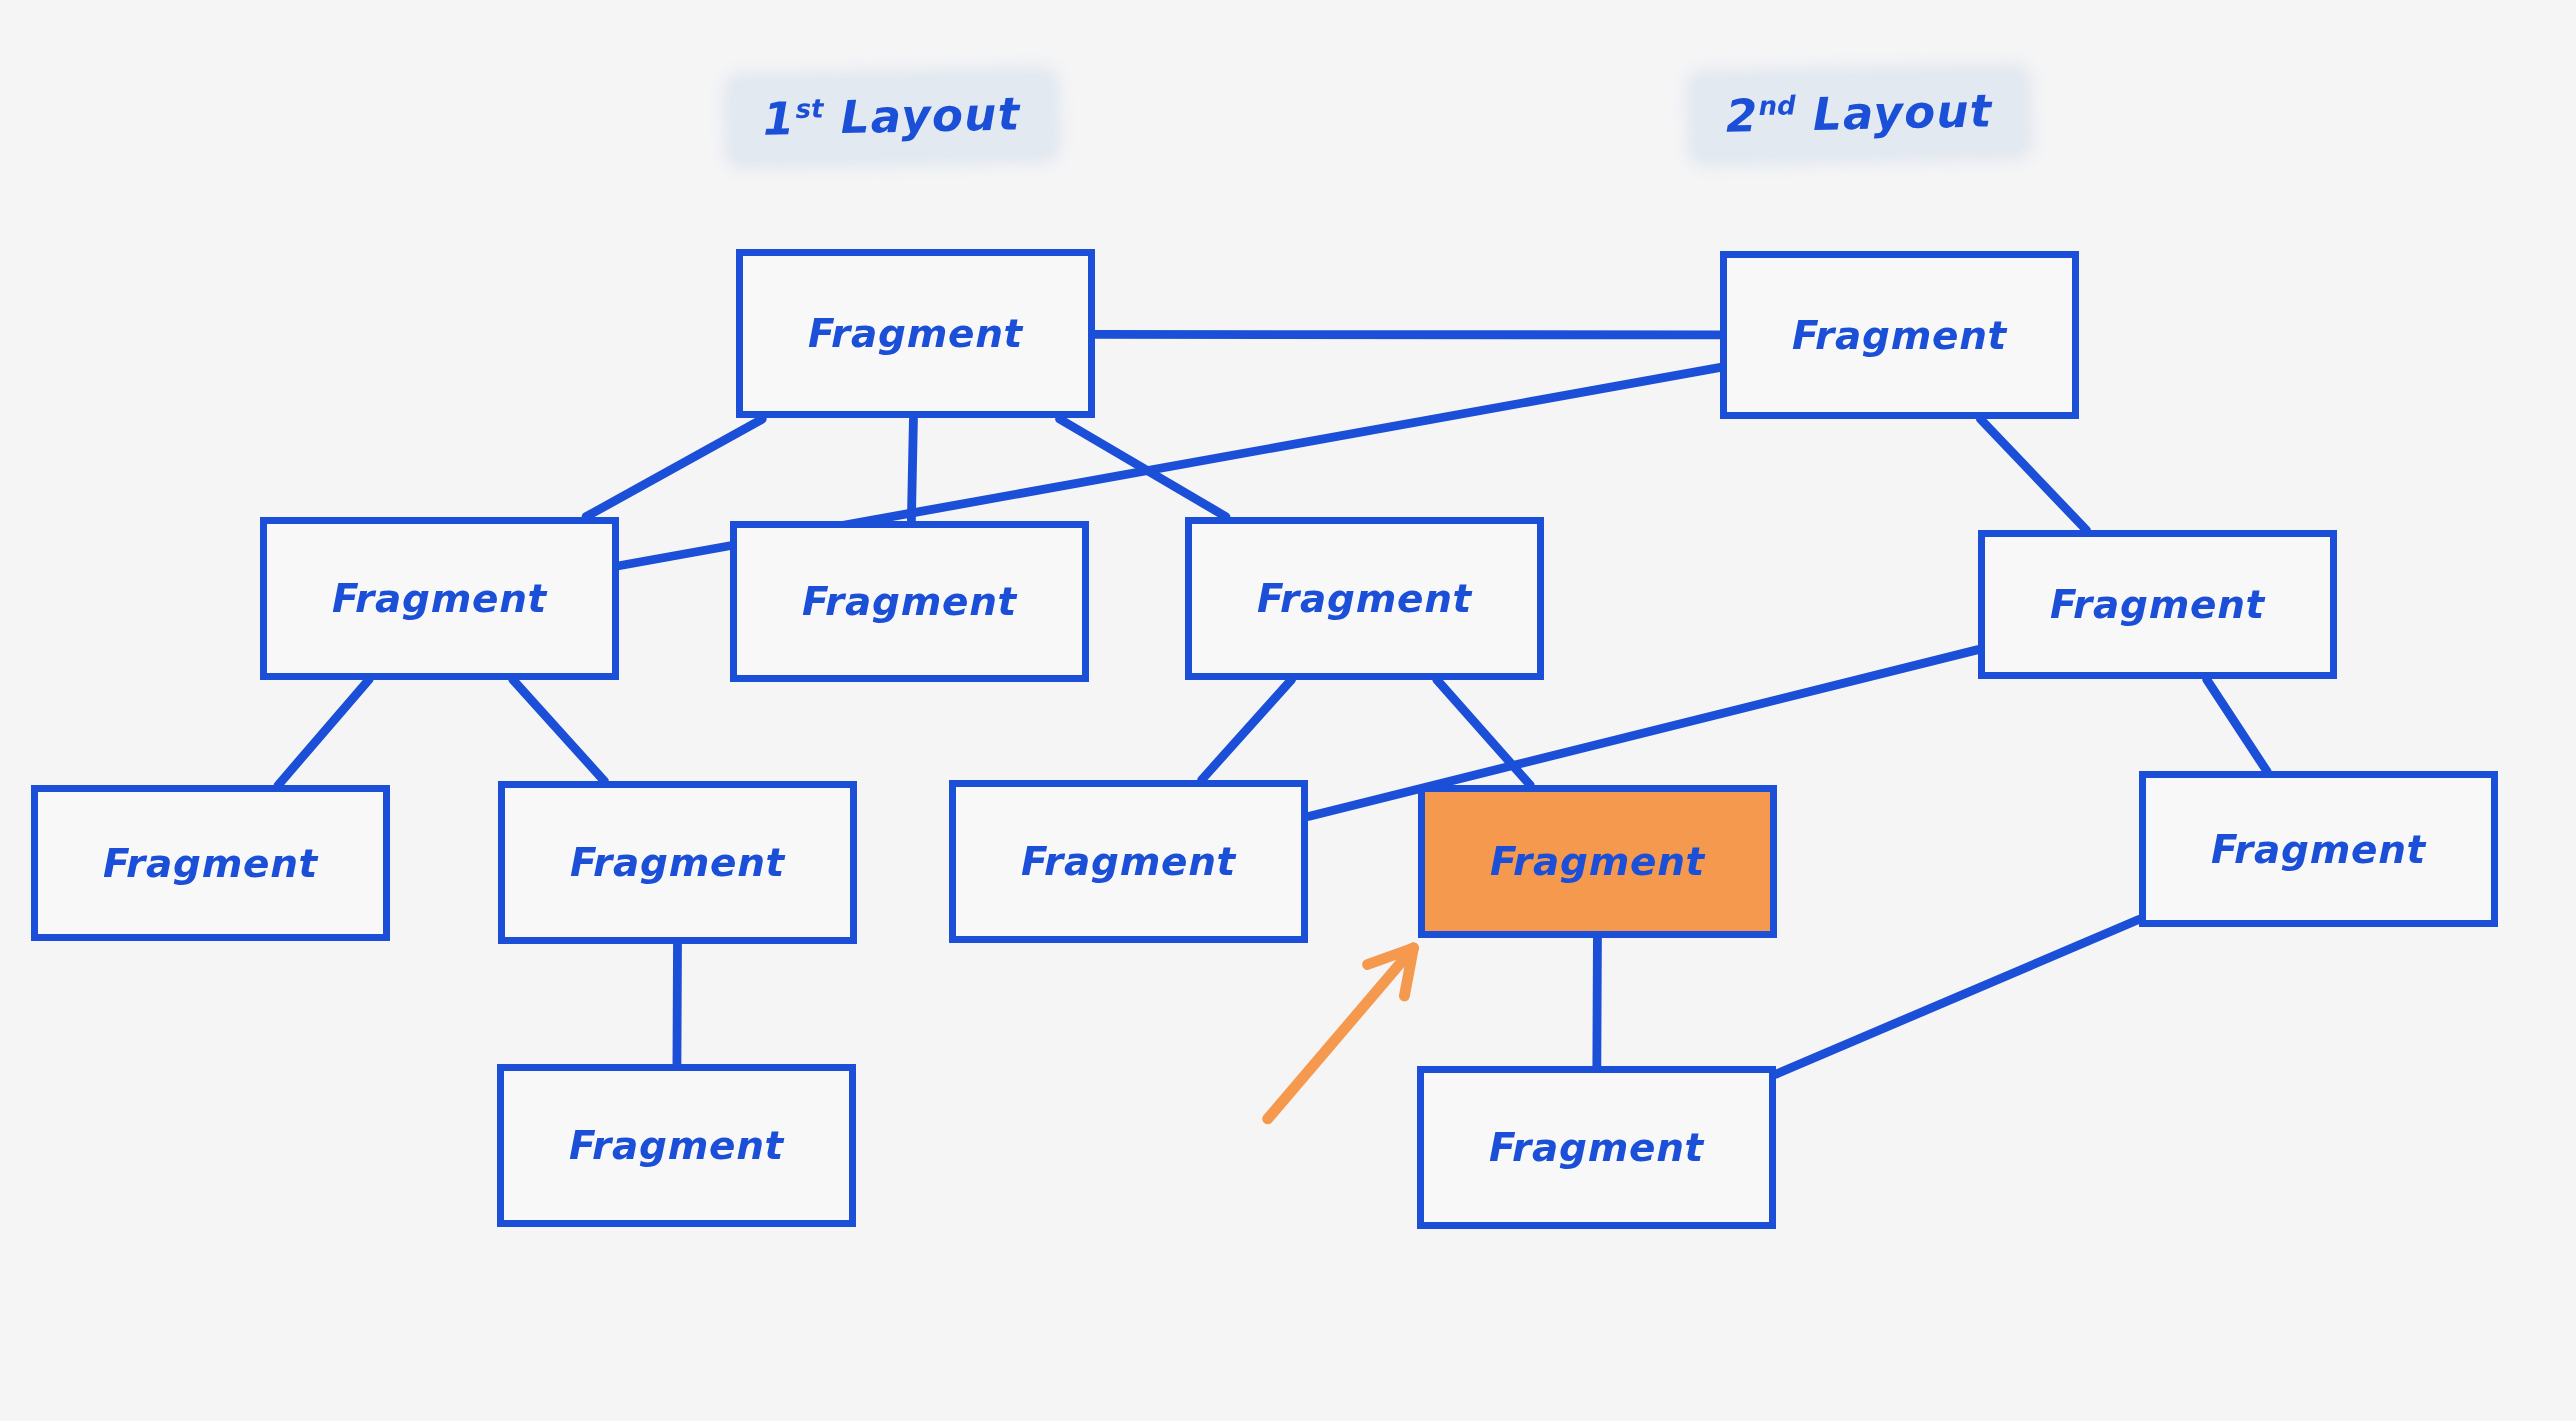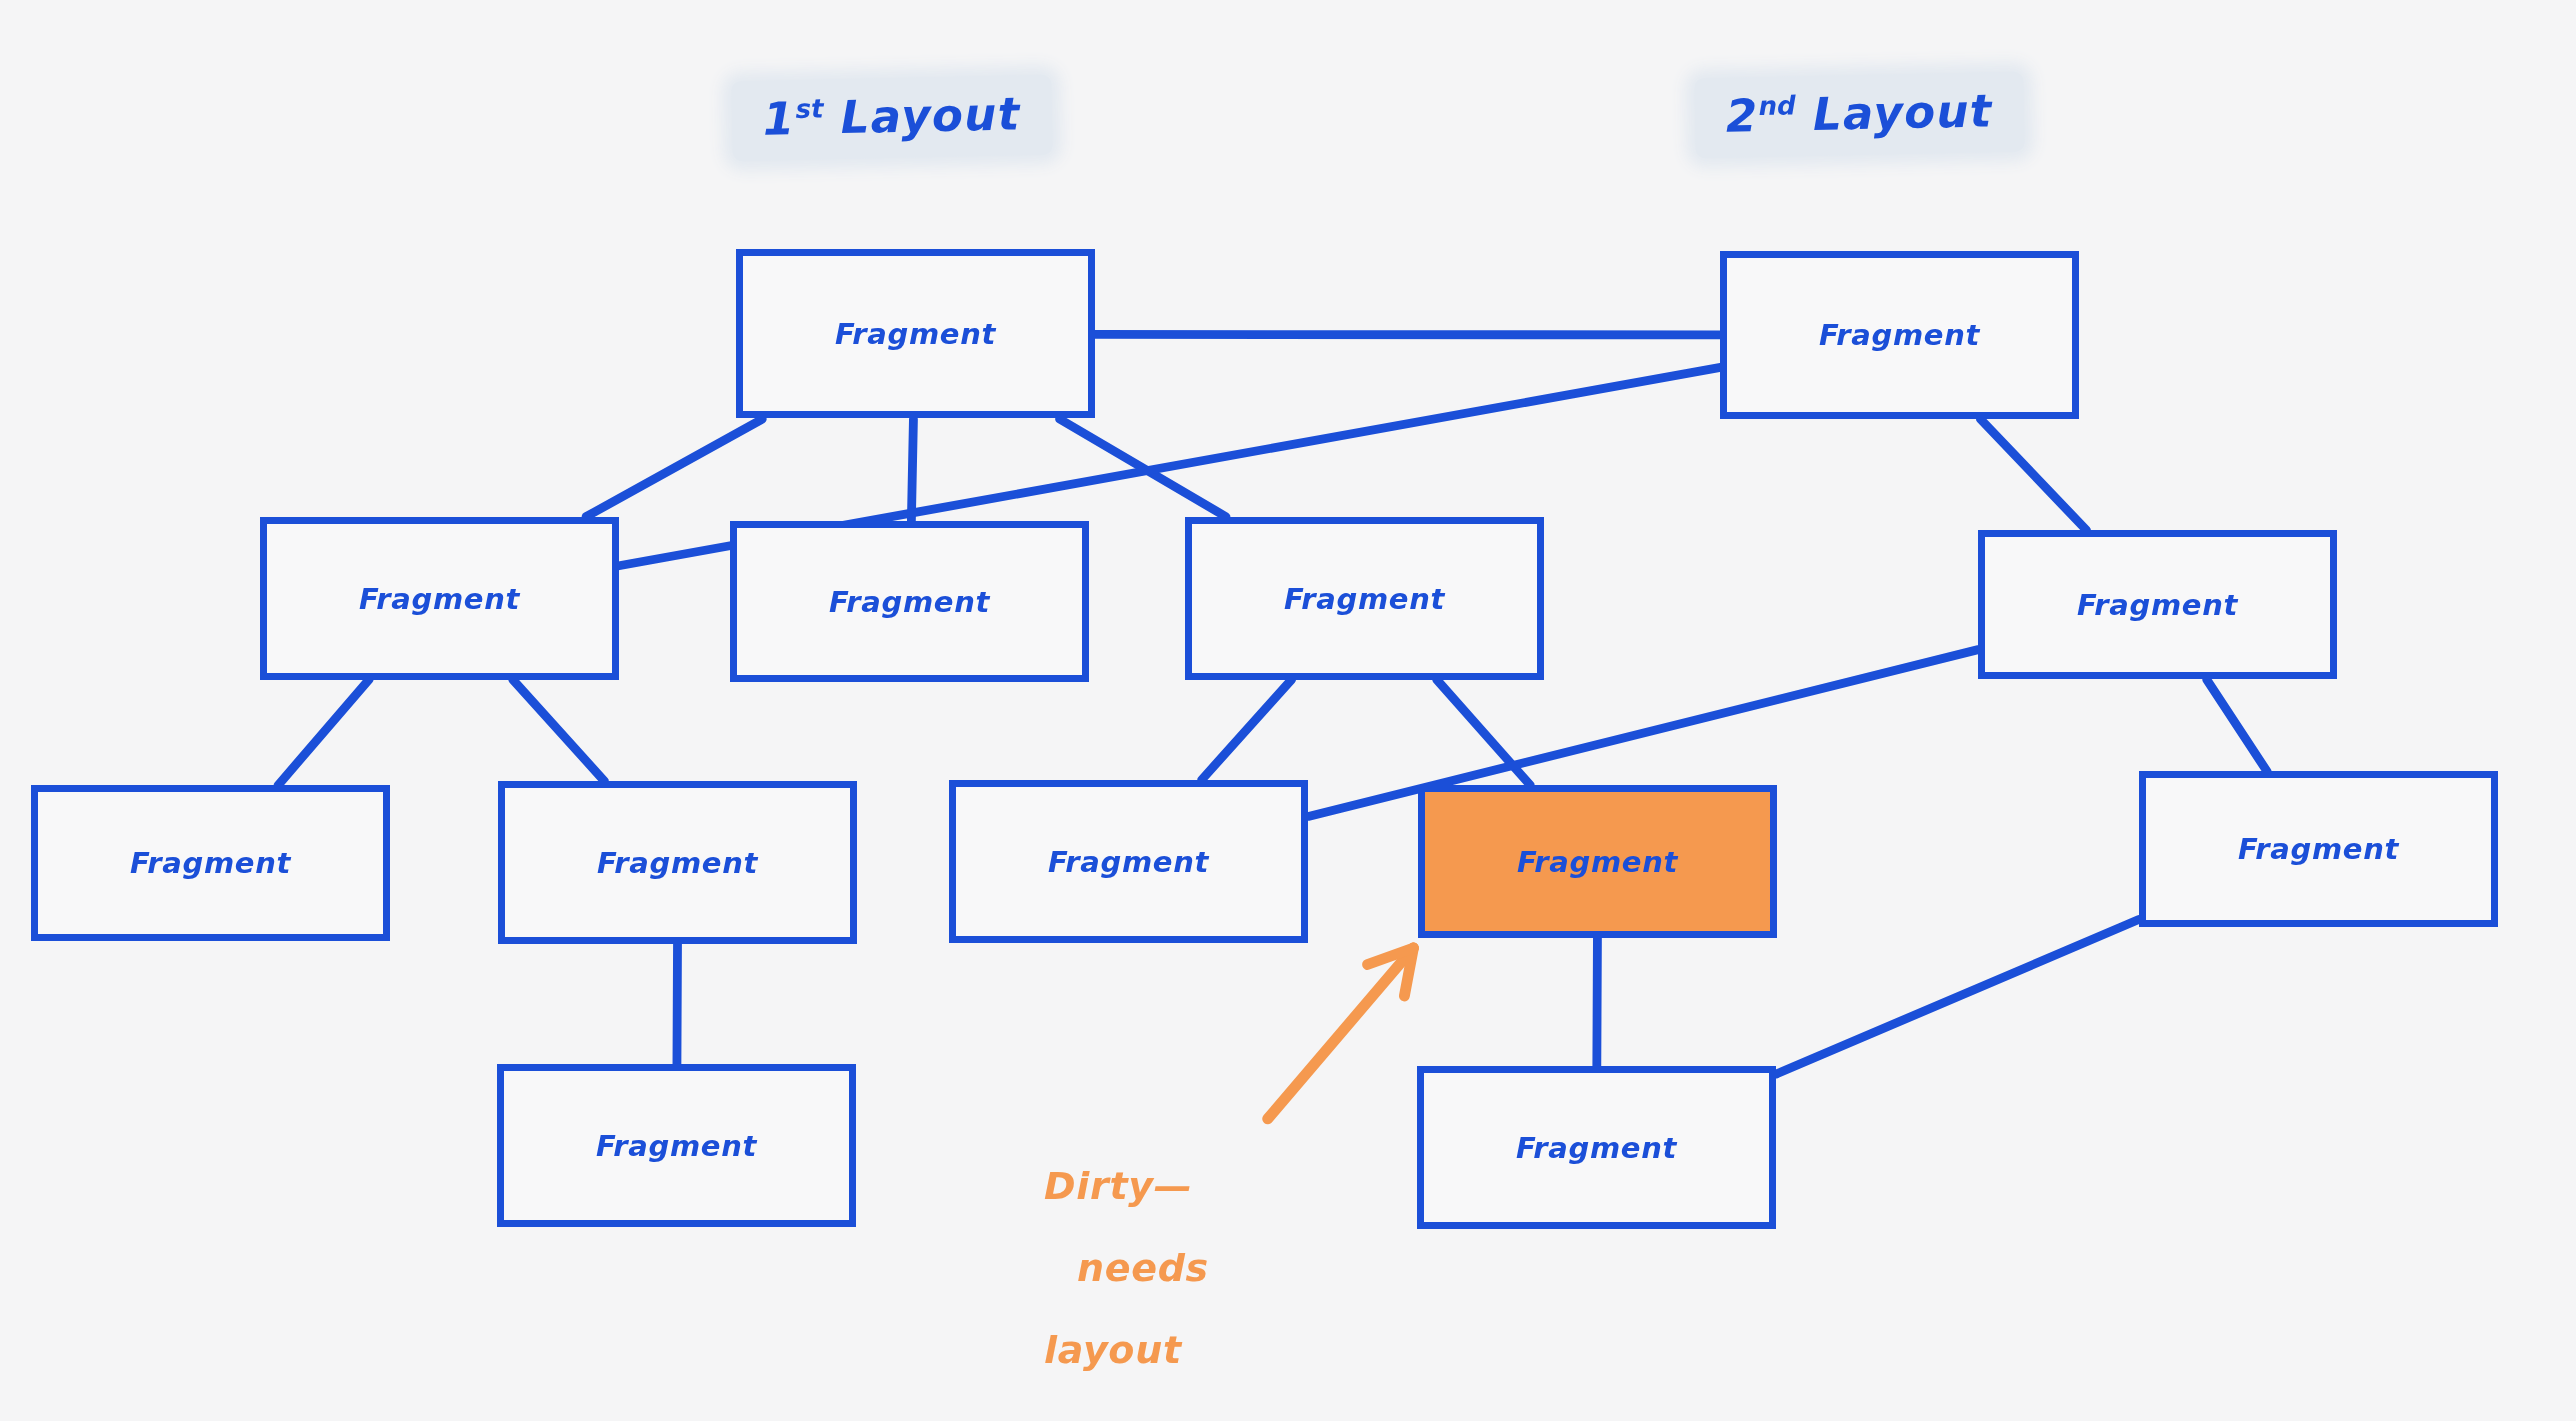--- a/index.html
+++ b/index.html
@@ -54,21 +54,21 @@
   
   .node {
     position: absolute;
     box-sizing: border-box;
     border: 7.5px solid #1B4FD8;
     background: #f8f8f9;
     display: flex;
     align-items: center;
     justify-content: center;
     color: #1B4FD8;
-    font-size: 29px;
+    font-size: 39px;
     font-weight: 700;
     font-style: italic;
     letter-spacing: 0.7px;
     font-family: "DejaVu Sans", sans-serif;
     z-index: 3;
   }
   .node.dirty {
     background: #F5994F;
   }
 
@@ -161,20 +161,15 @@
         <span>Fragment</span>
       </div>
       <div class="node" id="n-c1" style="left: 497px; top: 1064px; width: 359px; height: 163px; border-color: rgb(27, 79, 216); color: rgb(27, 79, 216); background: rgb(248, 248, 249);">
         <span>Fragment</span>
       </div>
       <div class="node" id="n-c2" style="left: 1417px; top: 1066px; width: 359px; height: 163px; border-color: rgb(27, 79, 216); color: rgb(27, 79, 216); background: rgb(248, 248, 249);">
         <span>Fragment</span>
       </div>
     </div>
 
-  <div class="annotation" id="dirty-annotation" style="left: 1044px; top: 1125px; color: rgb(245, 153, 79);">
-    <span class="l1">Dirty—</span>
-    <span class="l2">needs</span>
-    <span class="l3">layout</span>
-  </div>
 
 </div>
 
 
 </body></html>

